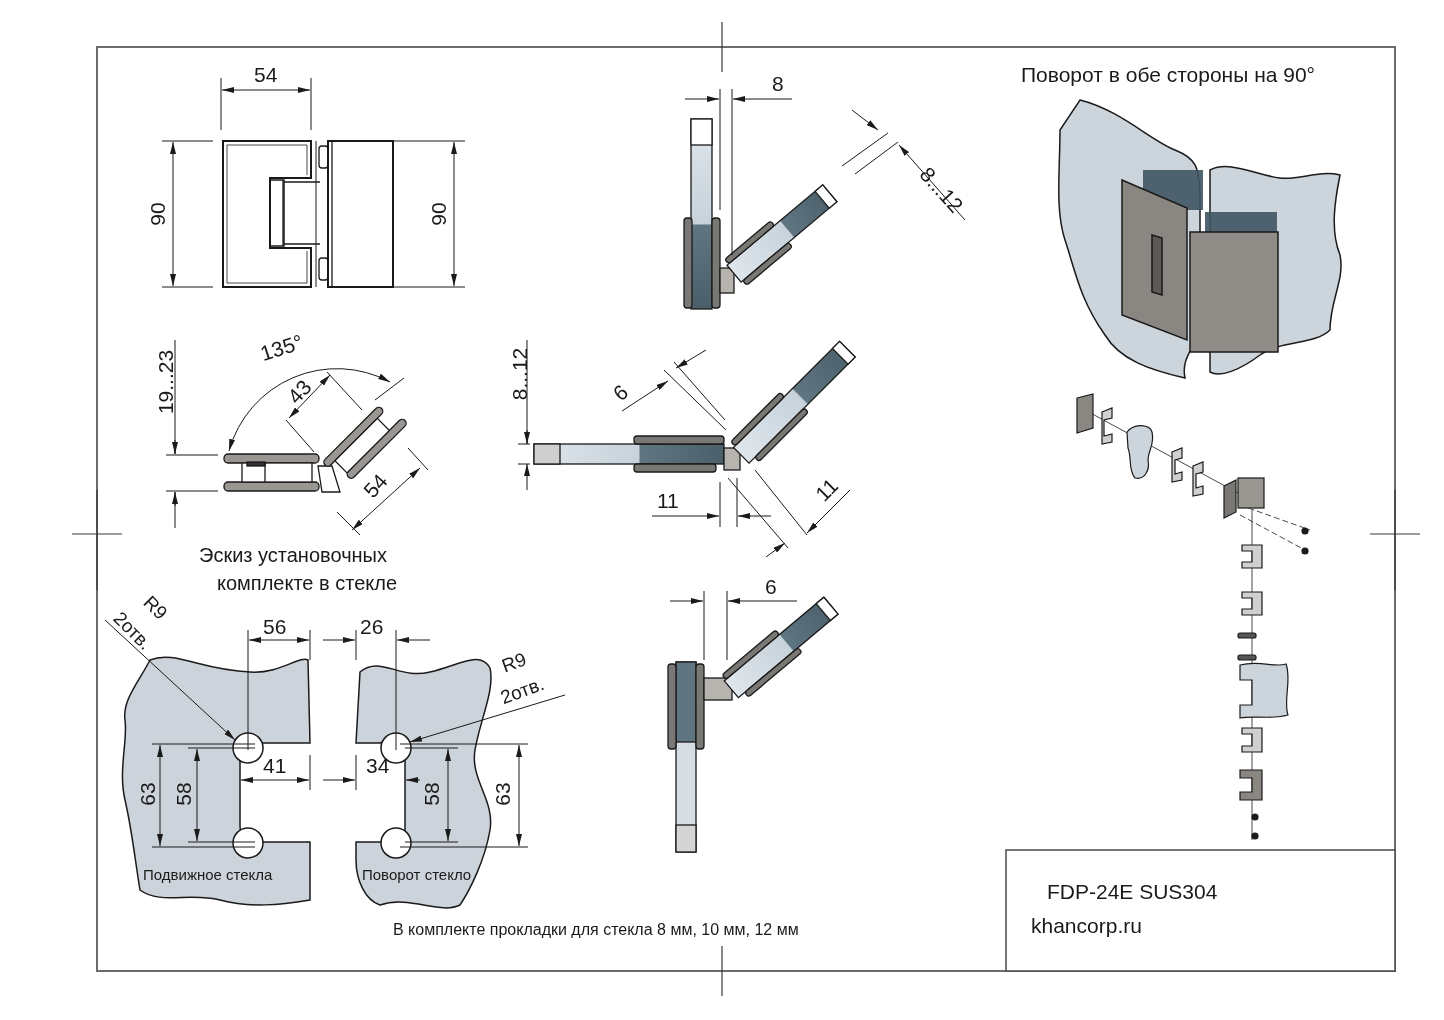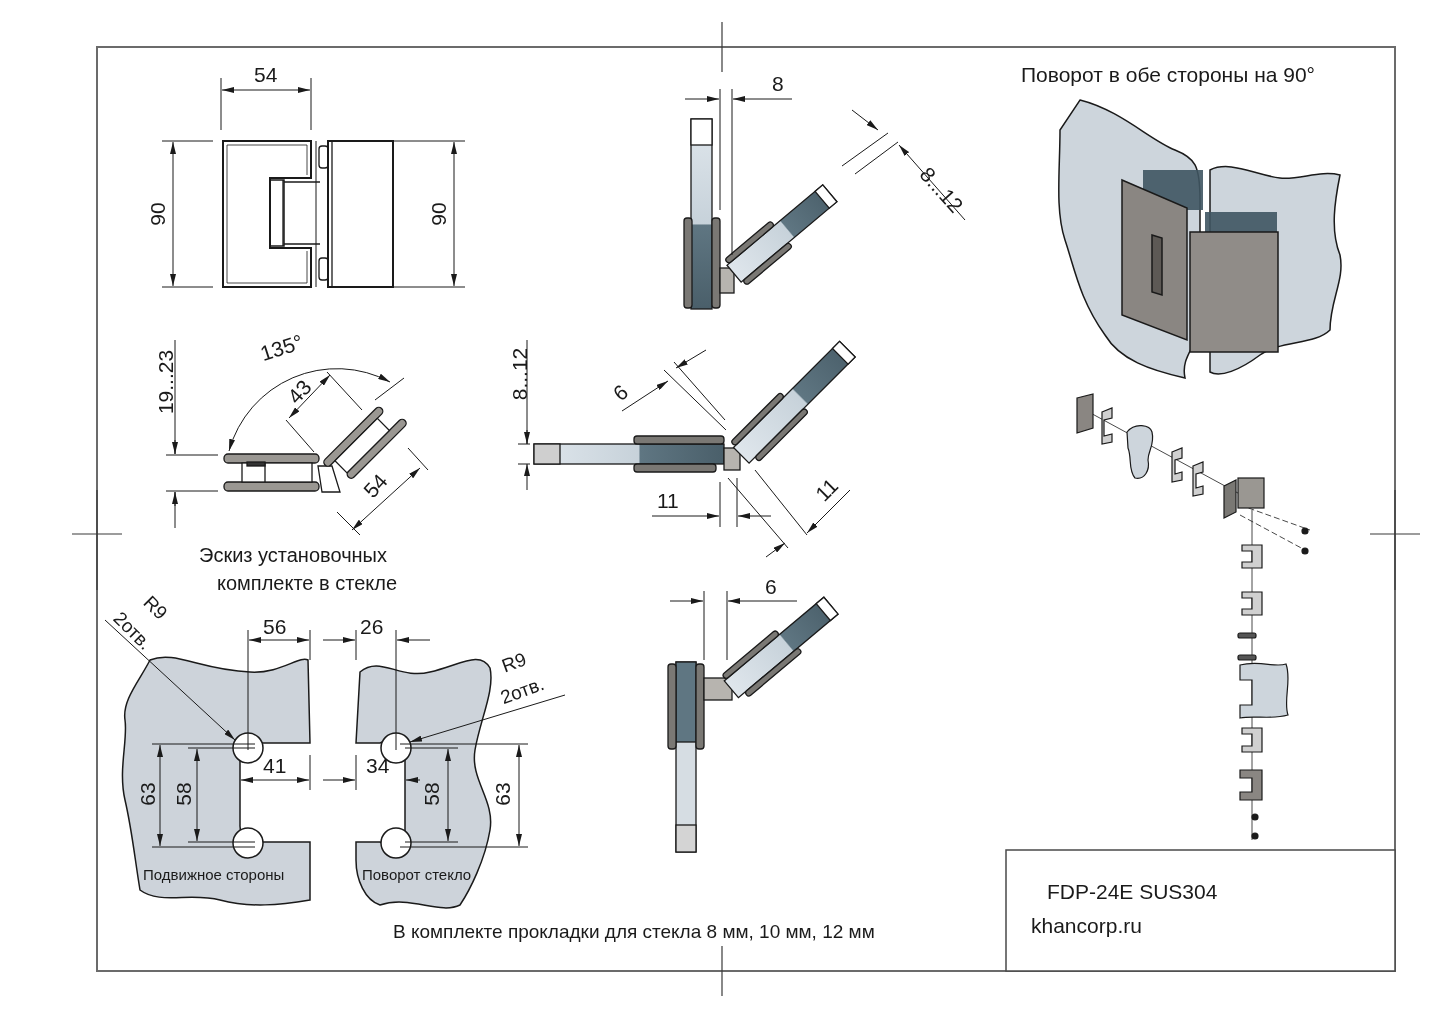--- a/index.html
+++ b/index.html
@@ -285,25 +285,25 @@
 
 <div class="lbl cap" style="left:180px;top:541px;width:226px;">Эскиз установочных</div>
 <div class="lbl cap" style="left:194px;top:569px;width:226px;">комплекте в стекле</div>
 
 <div class="lbl dim" style="left:143px;top:597px;transform:rotate(45deg);font-size:19px;">R9</div>
 <div class="lbl dim" style="left:110px;top:620px;transform:rotate(45deg);font-size:19px;">2отв.</div>
 <div class="lbl dim" style="left:263px;top:615px;">56</div>
 <div class="lbl dim" style="left:263px;top:754px;">41</div>
 <div class="lbl dim rot-90" style="left:136px;top:782px;">63</div>
 <div class="lbl dim rot-90" style="left:172px;top:782px;">58</div>
-<div class="lbl small" style="left:143px;top:866px;">Подвижное стороны</div>
+<div class="lbl small" style="left:143px;top:866px;">Подвижное стекла</div>
 
 <div class="lbl dim" style="left:360px;top:615px;">26</div>
 <div class="lbl dim" style="left:366px;top:754px;">34</div>
 <div class="lbl dim" style="left:502px;top:652px;transform:rotate(-20deg);font-size:19px;">R9</div>
 <div class="lbl dim" style="left:500px;top:680px;transform:rotate(-20deg);font-size:19px;">2отв.</div>
 <div class="lbl dim rot-90" style="left:420px;top:782px;">58</div>
 <div class="lbl dim rot-90" style="left:491px;top:782px;">63</div>
 <div class="lbl small" style="left:362px;top:866px;">Поворот стекло</div>
 
-<div class="lbl" style="left:393px;top:921px;font-size:19px;text-align:center;">В комплекте прокладки для стекла 8 мм, 10 мм, 12 мм</div>
+<div class="lbl" style="left:393px;top:921px;font-size:16px;text-align:center;">В комплекте прокладки для стекла 8 мм, 10 мм, 12 мм</div>
 <div class="lbl" style="left:1047px;top:880px;font-size:21px;text-align:right;">FDP-24E SUS304</div>
 <div class="lbl" style="left:1031px;top:914px;font-size:21px;">khancorp.ru</div>
 
 </body></html>

